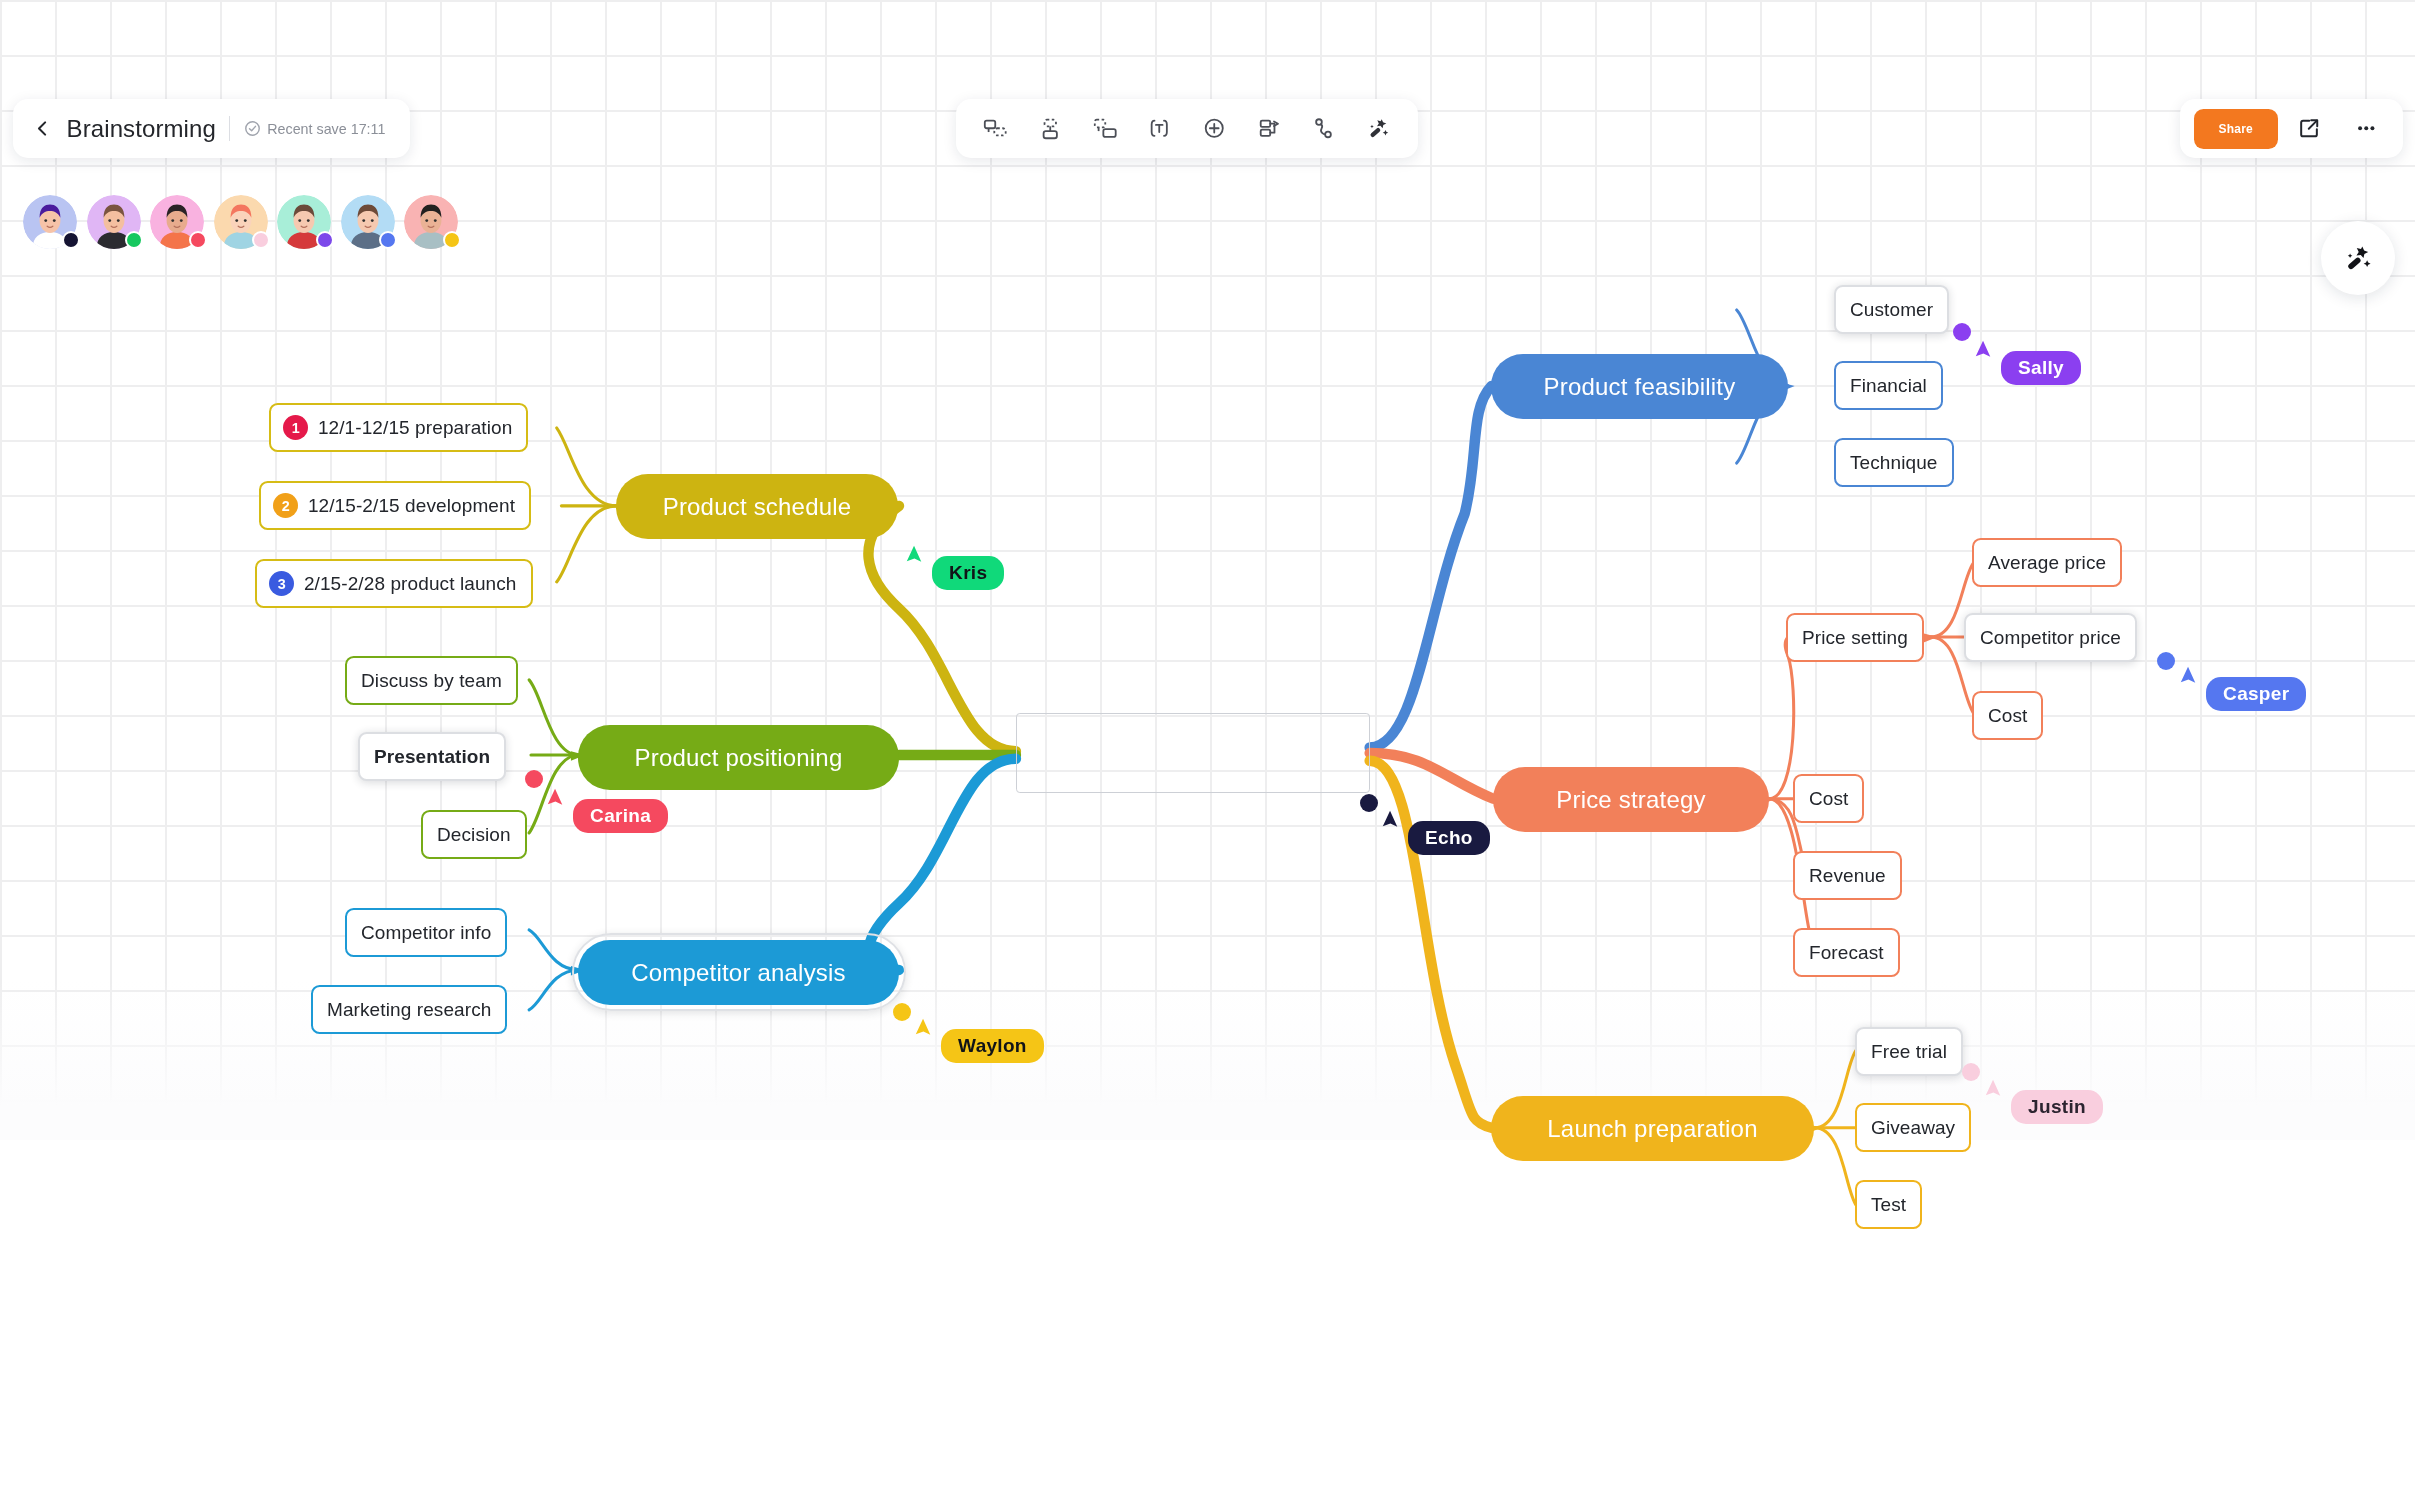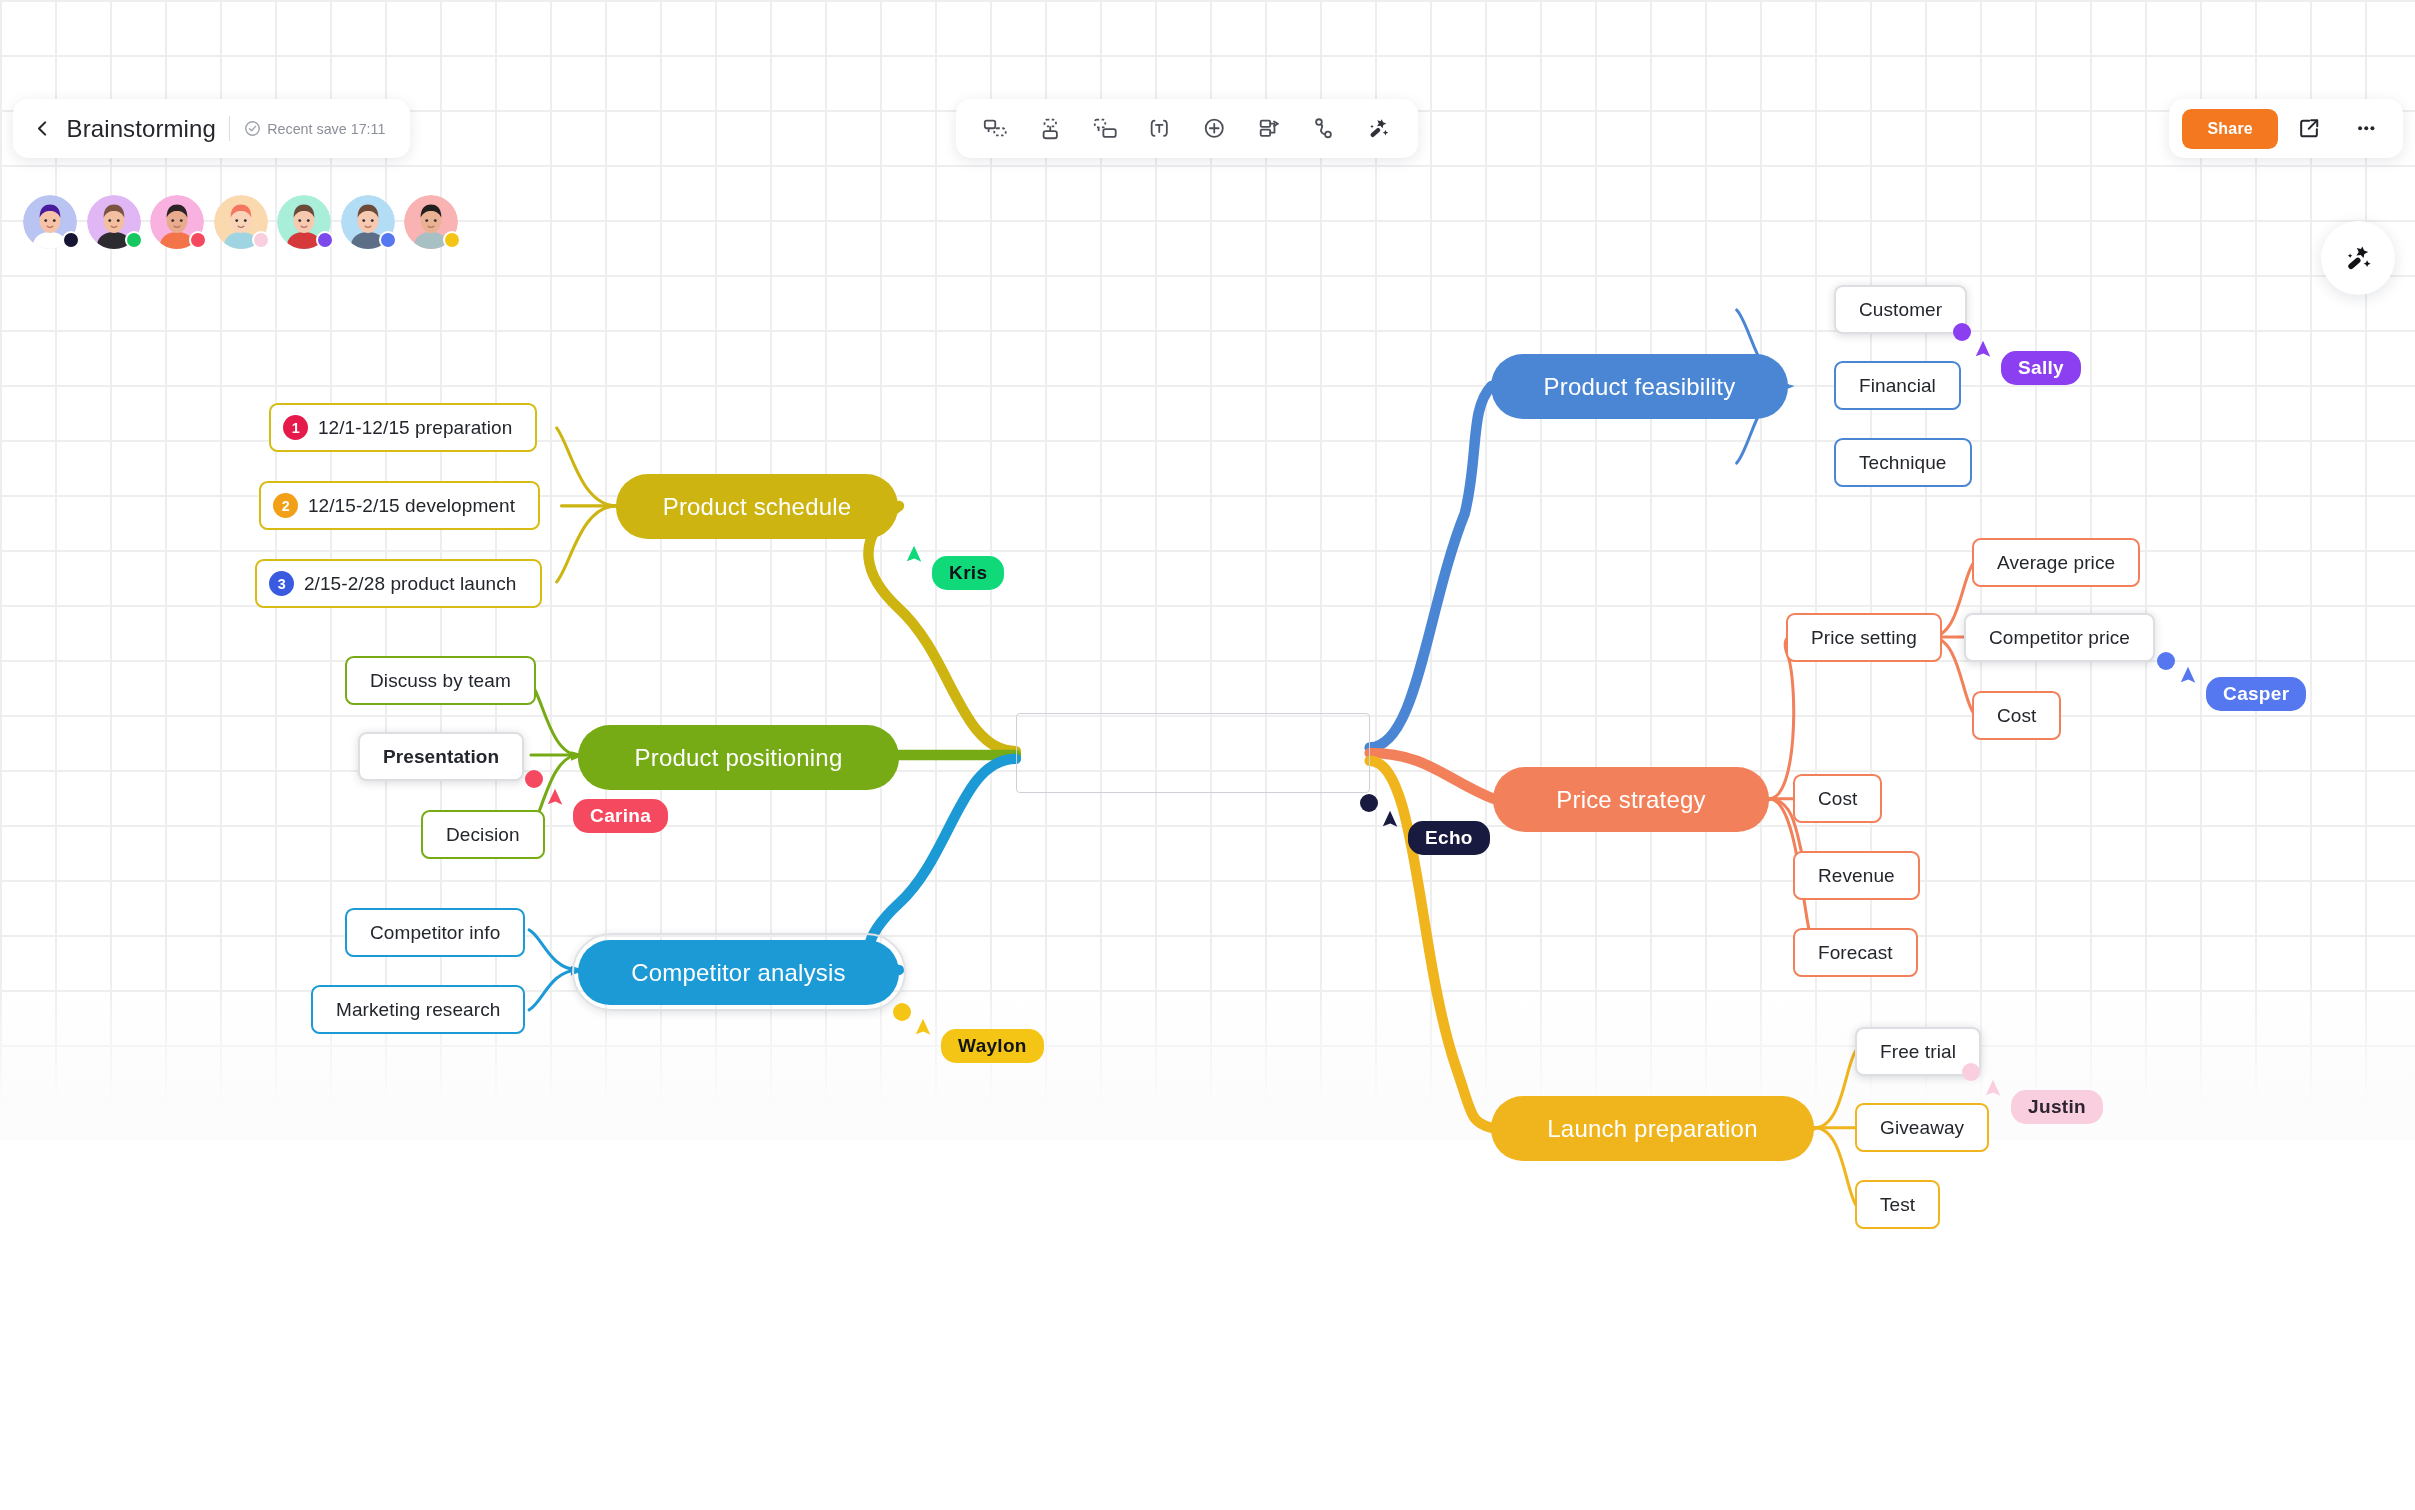--- a/index.html
+++ b/index.html
@@ -50,21 +50,21 @@
 
   .topright {
     position: absolute; right: 13.3px; top: 99px;
     height: 59px; display: flex; align-items: center;
     gap: 5.7px; padding: 0 11.4px 0 13.3px;
     background: #fff; border-radius: 15px;
     box-shadow: 0 2.9px 13.3px rgba(20,30,60,.10);
   }
   .share-btn {
     height: 40px; padding: 0 25px; border: 0; cursor: pointer;
-    border-radius: 9.5px; color: #fff; font-size: 16px; font-weight: bold;
+    border-radius: 9.5px; color: #fff; font-size: 12px; font-weight: bold;
     background: #f3781f; letter-spacing: 0.2px;
   }
   .ic-btn {
     width: 51px; height: 44px; border-radius: 8.6px; border: 0;
     background: transparent; cursor: pointer;
     display: flex; align-items: center; justify-content: center;
   }
 
   .magic-fab {
     position: absolute; right: 21px; top: 221px;
@@ -104,21 +104,21 @@
     border: 1.5px solid #cdd0d6; border-radius: 3.8px;
   }
   .handle { position: absolute; width: 18px; height: 18px; border-radius: 50%; }
 
   .main-node {
     height: 65px; border-radius: 32px; padding: 8px 27px;
     justify-content: center; color: #fff;
     font-size: 24px; letter-spacing: 0.2px;
   }
   .sub-node {
-    height: 49px; border-radius: 8.6px; padding: 0 23px;
+    height: 49px; border-radius: 8.6px; padding: 0 14px;
     background: #fff; border: 2.1px solid #ccc;
     font-size: 19px; color: #23262c; letter-spacing: 0.1px;
   }
   .sub-node.numbered { padding-left: 12.4px; gap: 9.5px; }
   .num-badge {
     width: 25px; height: 25px; border-radius: 50%;
     color: #fff; font-size: 14.3px; font-weight: bold;
     display: flex; align-items: center; justify-content: center;
     flex: 0 0 auto;
   }

